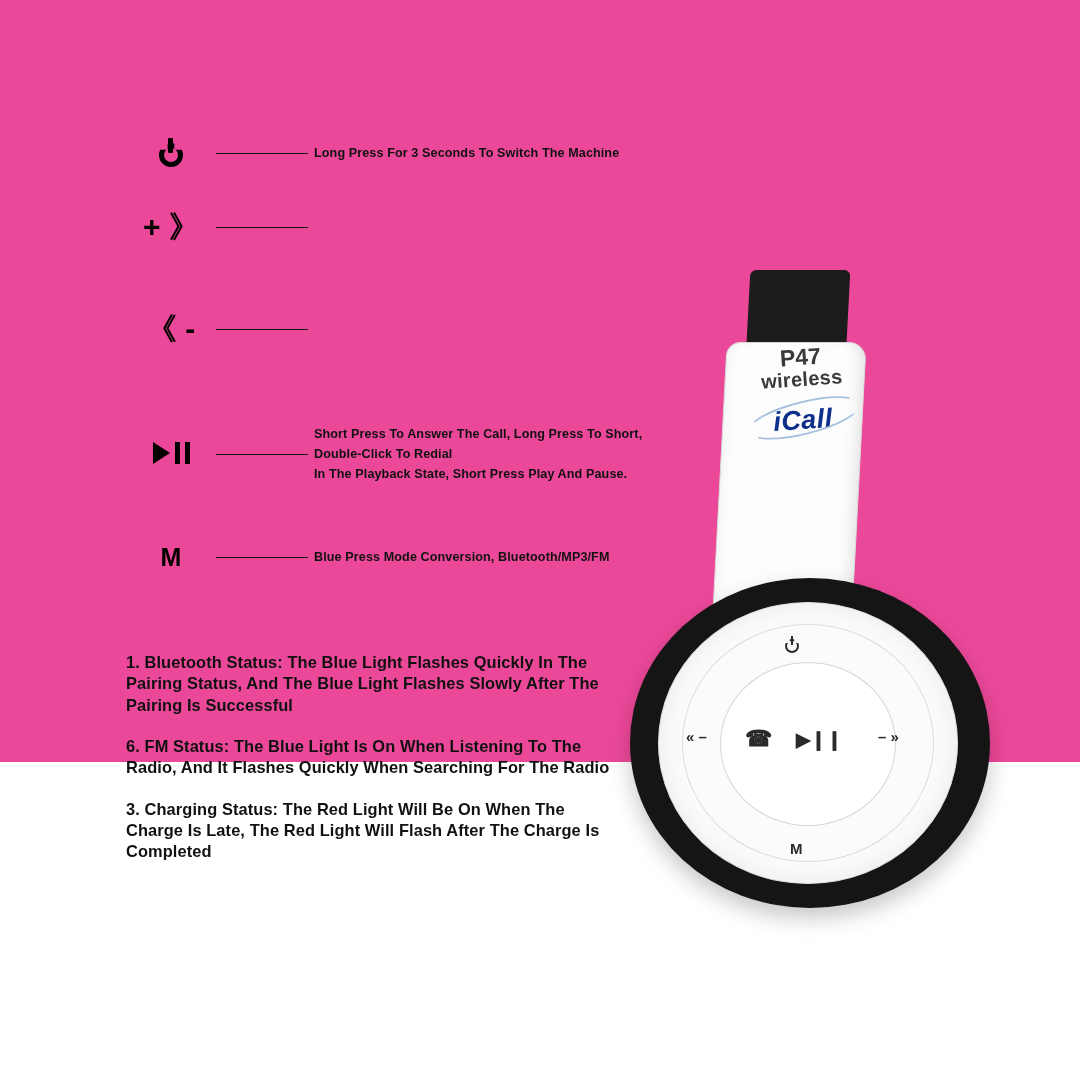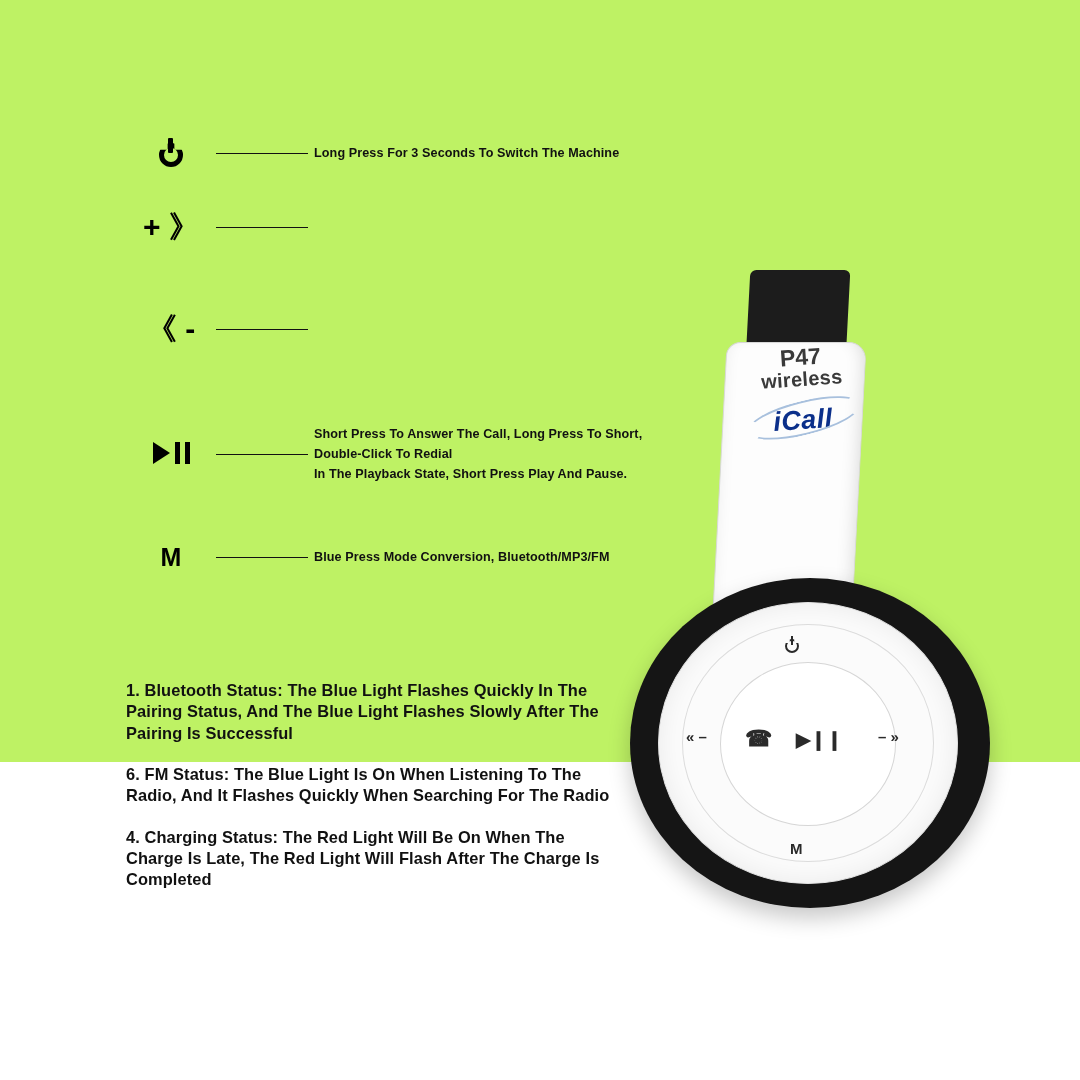--- a/index.html
+++ b/index.html
@@ -6,21 +6,21 @@
   html, body {
     margin: 0; padding: 0;
     width: 1080px; height: 1080px;
     background: #ffffff;
     font-family: "Liberation Sans", sans-serif;
     overflow: hidden;
   }
   #page {
     position: relative;
     width: 1080px; height: 762px;
-    background: #bef264;
+    background: #ec4899;
   }
 
   
   .legend-row {
     position: absolute;
     display: flex;
     align-items: center;
   }
   .legend-icon {
     width: 86px;
@@ -83,21 +83,21 @@
     display: inline-flex; gap: 5px;
   }
   .playpause .pause i {
     display: block; width: 5px; height: 22px; background: #000;
   }
 
   
   .notes {
     position: absolute;
     left: 126px;
-    top: 680px;
+    top: 652px;
     width: 500px;
   }
   .note {
     font-size: 16.4px;
     font-weight: 700;
     color: #111;
     line-height: 1.30;
     margin-bottom: 20px;
     letter-spacing: 0.1px;
   }
@@ -267,21 +267,21 @@
 
   <div class="legend-row" style="left:128px; top:545px;">
     <div class="legend-icon glyph-m">M</div>
     <div class="leader"></div>
     <div class="legend-text">Blue Press Mode Conversion, Bluetooth/MP3/FM</div>
   </div>
 
   <div class="notes">
     <div class="note">1. Bluetooth Status: The Blue Light Flashes Quickly In The Pairing Status, And The Blue Light Flashes Slowly After The Pairing Is Successful</div>
     <div class="note">6. FM Status: The Blue Light Is On When Listening To The Radio, And It Flashes Quickly When Searching For The Radio</div>
-    <div class="note">4. Charging Status: The Red Light Will Be On When The Charge Is Late, The Red Light Will Flash After The Charge Is Completed</div>
+    <div class="note">3. Charging Status: The Red Light Will Be On When The Charge Is Late, The Red Light Will Flash After The Charge Is Completed</div>
   </div>
 
   <div id="headphone">
     <div class="hp-band-top"></div>
     <div class="hp-arm"></div>
 
     <div class="hp-model">
       <span>P47</span>
       <div class="sub">wireless</div>
     </div>

